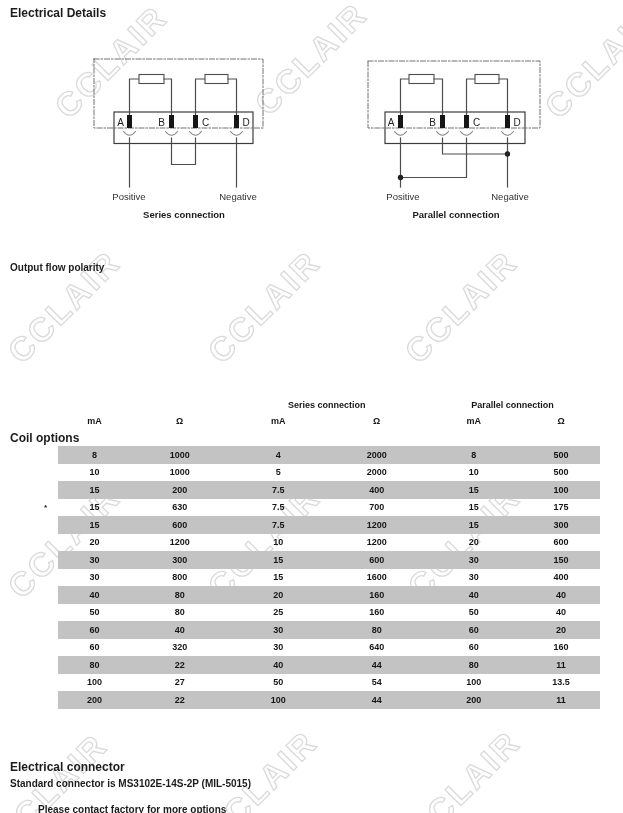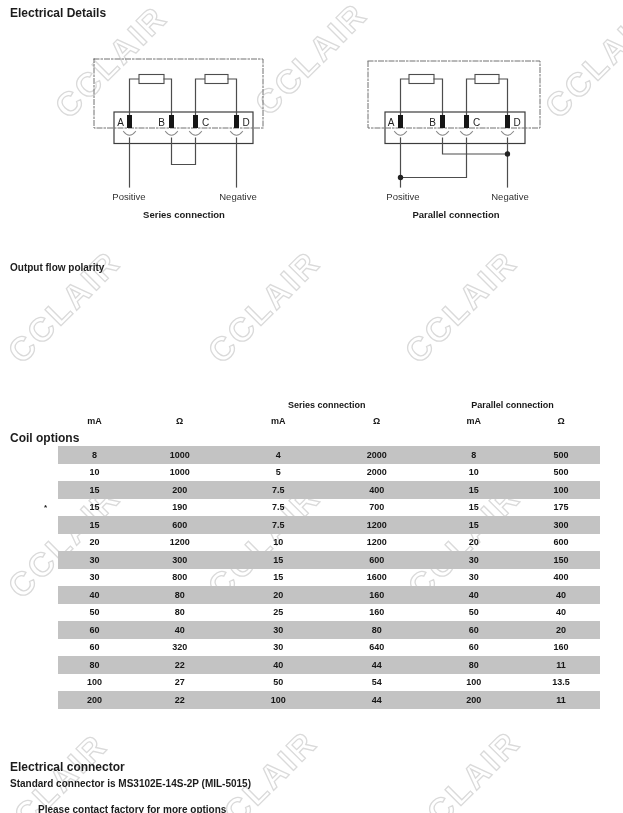--- a/index.html
+++ b/index.html
@@ -185,21 +185,21 @@
         <tr>
           <td>15</td>
           <td>200</td>
           <td>7.5</td>
           <td>400</td>
           <td>15</td>
           <td>100</td>
         </tr>
         <tr>
           <td>15</td>
-          <td>190</td>
+          <td>630</td>
           <td>7.5</td>
           <td>700</td>
           <td>15</td>
           <td>175</td>
         </tr>
         <tr>
           <td>15</td>
           <td>600</td>
           <td>7.5</td>
           <td>1200</td>

